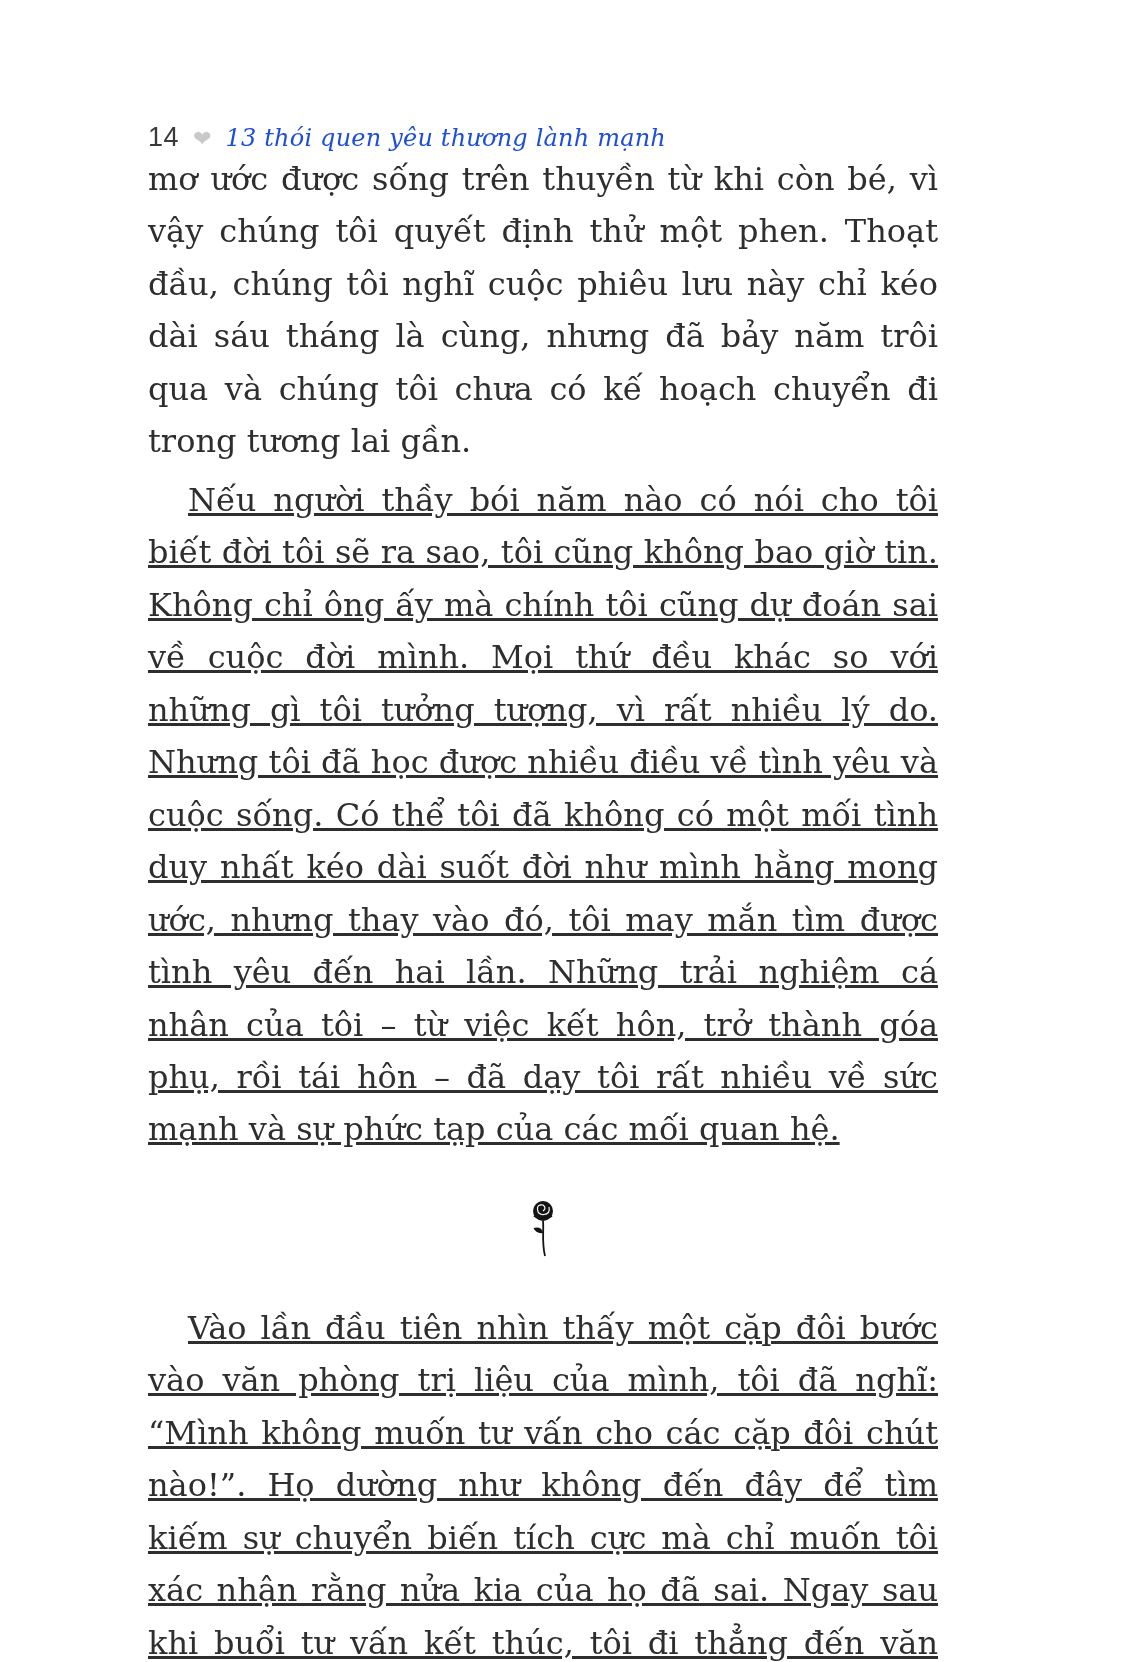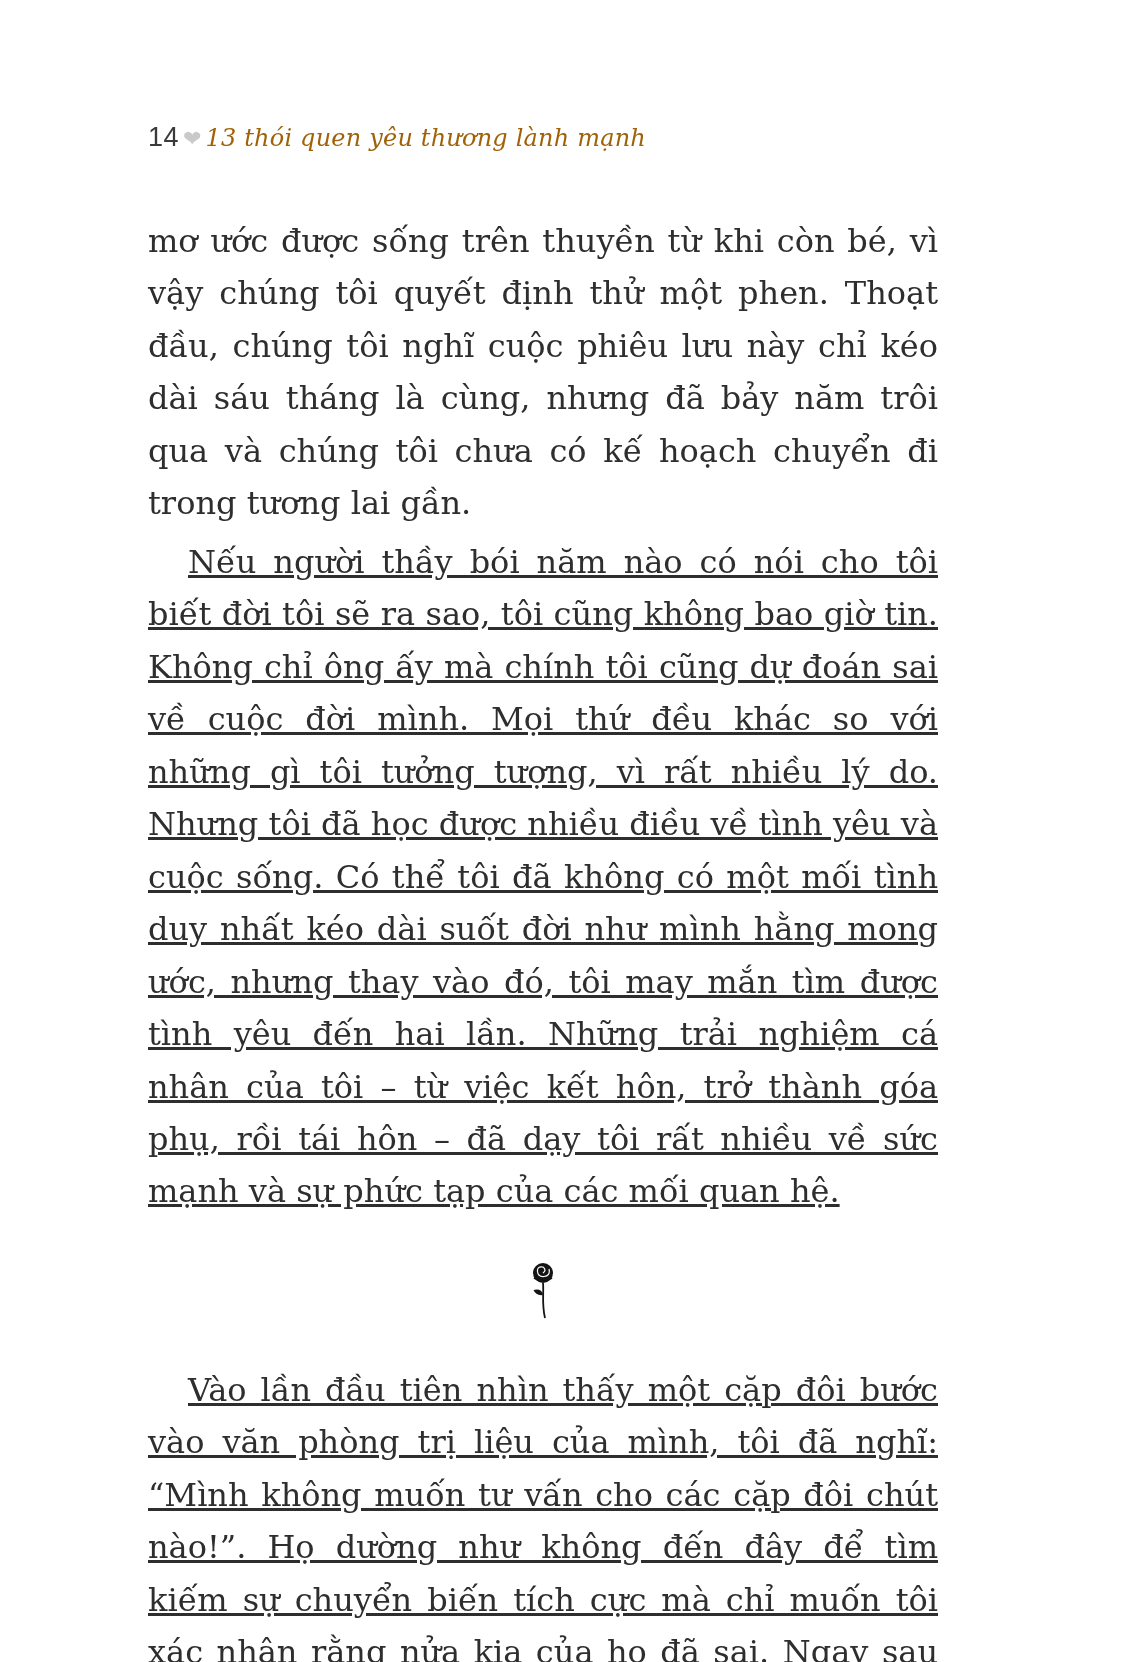--- a/index.html
+++ b/index.html
@@ -18,40 +18,39 @@
   .page {
     box-sizing: border-box;
     width: 1126px;
     height: 1662px;
     padding: 122px 188px 40px 148px;
   }
   
   .running-header {
     display: flex;
     align-items: center;
-    gap: 4px;
-    margin-bottom: 62px;
+    gap: 14px;
   }
   .page-number {
     font-family: "Liberation Sans", sans-serif;
     font-size: 27px;
     color: #3a3a3a;
     letter-spacing: 0.5px;
   }
   .header-heart {
     font-size: 22px;
     color: #c9c9c9;
     line-height: 1;
     transform: translateY(1px);
   }
   .running-title {
     font-family: "DejaVu Serif", serif;
     font-style: italic;
     font-size: 24px;
-    color: #a16207;
+    color: #1d4ed8;
     letter-spacing: 0.2px;
   }
   
   .body-text p {
     margin: 0 0 6px 0;
     font-size: 32px;
     line-height: 1.64;
     text-align: justify;
     text-justify: inter-word;
     color: #2e2e2e;

